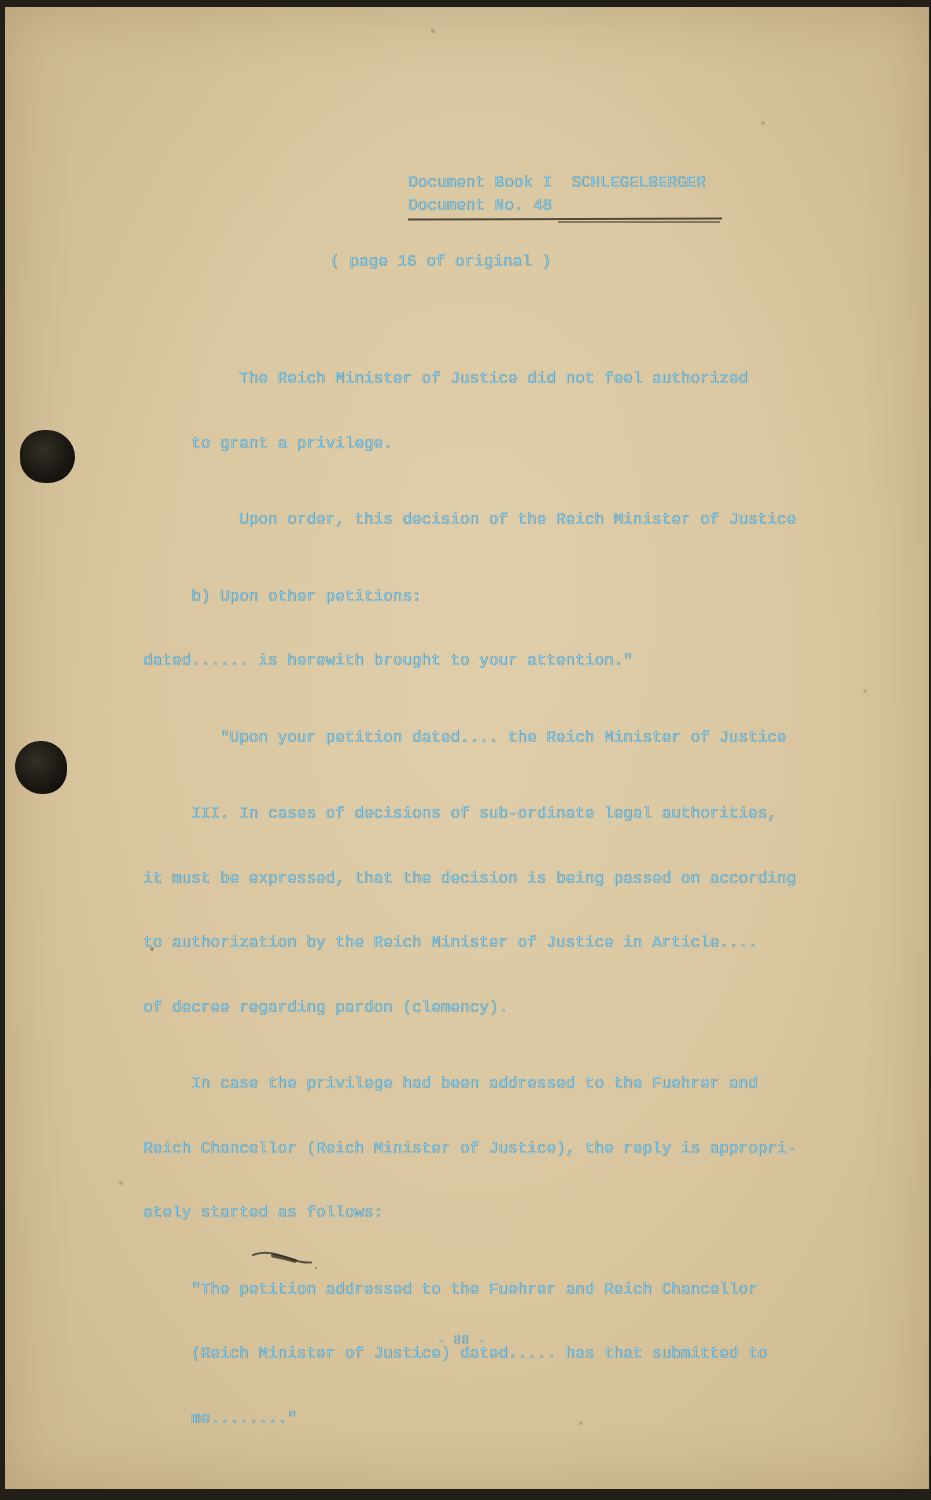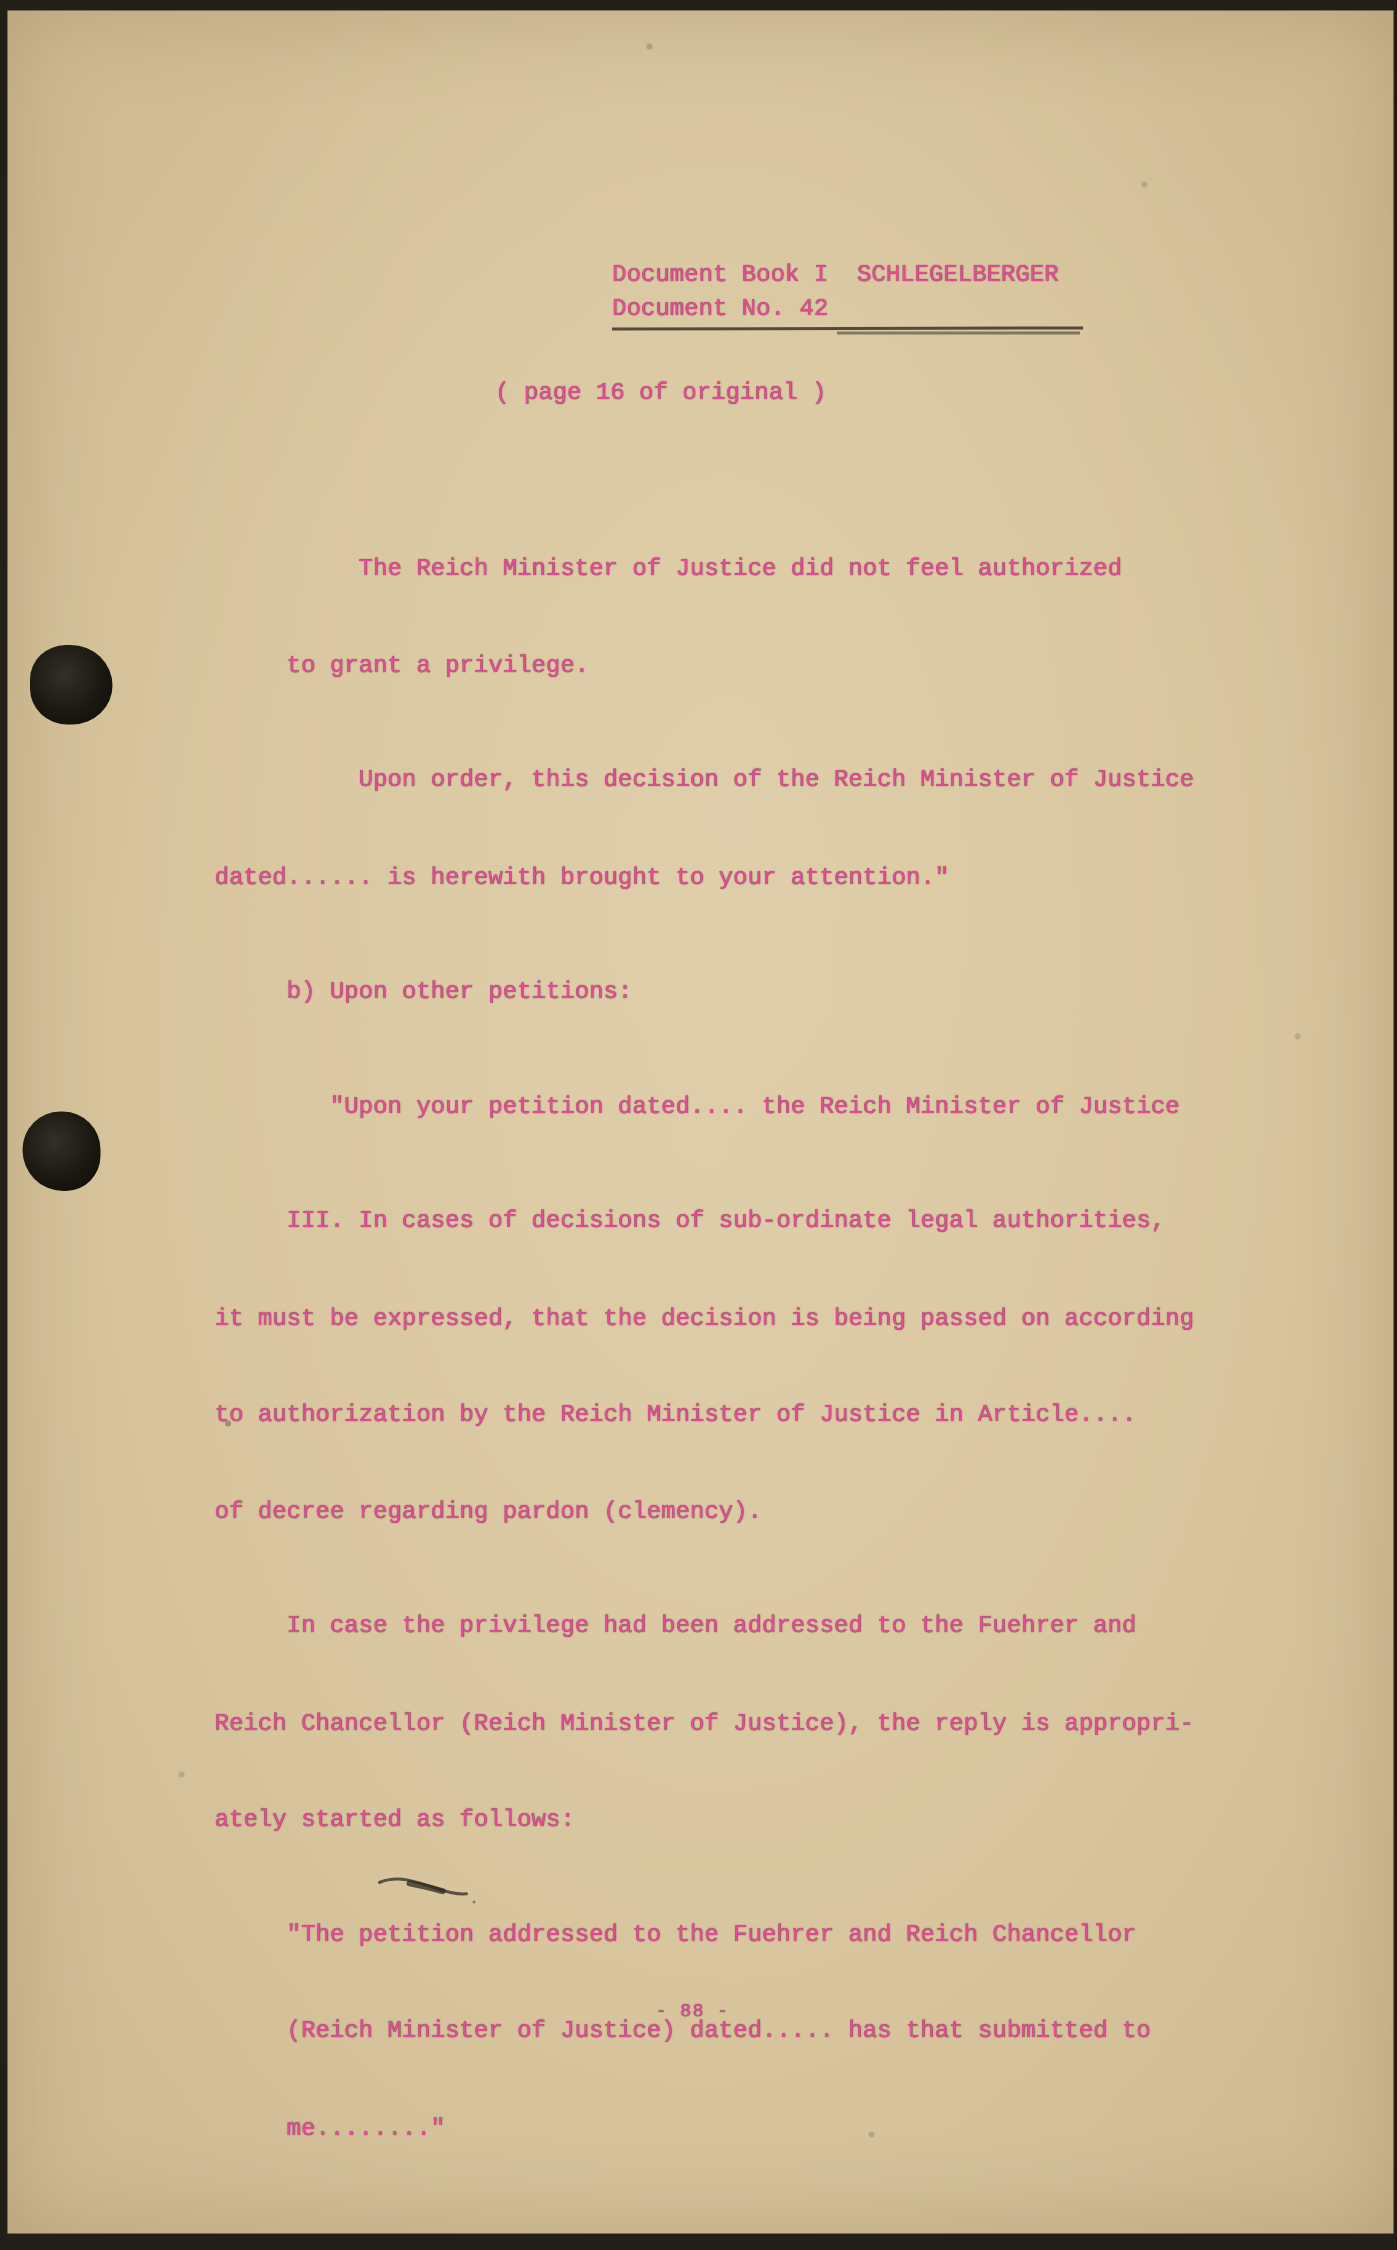--- a/index.html
+++ b/index.html
@@ -12,21 +12,21 @@
   }
   .paper{
     position:absolute;
     left:5px;top:7px;right:2px;bottom:11px;
     background:
       radial-gradient(ellipse at 52% 38%, rgba(228,212,178,.55) 0%, rgba(228,212,178,0) 60%),
       radial-gradient(ellipse at 50% 50%, #dbc8a3 0%, #d8c59e 55%, #cdb890 100%);
     box-shadow:inset 0 0 60px rgba(120,95,60,.25);
   }
   .ink{
-    color:#ec4899;
+    color:#7dd3fc;
     text-shadow:0 0 .6px rgba(62,57,47,.85), .4px .3px .8px rgba(62,57,47,.45);
   }
   .header{
     position:absolute;left:408px;top:172px;
     font-size:16px;line-height:23px;white-space:pre;
   }
   .underline{
     position:absolute;left:408px;top:218px;width:314px;height:3px;
   }
   .underline .u1{position:absolute;left:0;top:0;width:314px;height:2px;
@@ -66,34 +66,34 @@
   }
 </style>
 </head>
 <body>
 
 <div class="stage">
   <div class="paper"></div>
 
   <div class="specks"></div>
 
-  <div class="header ink"><div>Document Book I  SCHLEGELBERGER</div><div>Document No. 42</div></div>
+  <div class="header ink"><div>Document Book I  SCHLEGELBERGER</div><div>Document No. 48</div></div>
   <div class="underline">
     <div class="u1"></div>
     <div class="u2"></div>
   </div>
 
   <div class="page-note ink">( page 16 of original )</div>
 
   <div class="body-text ink">
     <div class="line">          The Reich Minister of Justice did not feel authorized</div>
     <div class="line">     to grant a privilege.</div>
     <div class="line g16">          Upon order, this decision of the Reich Minister of Justice</div>
+    <div class="line g16">     b) Upon other petitions:</div>
     <div class="line">dated...... is herewith brought to your attention."</div>
-    <div class="line g16">     b) Upon other petitions:</div>
     <div class="line g16">        "Upon your petition dated.... the Reich Minister of Justice</div>
     <div class="line g16">     III. In cases of decisions of sub-ordinate legal authorities,</div>
     <div class="line">it must be expressed, that the decision is being passed on according</div>
     <div class="line">to authorization by the Reich Minister of Justice in Article....</div>
     <div class="line">of decree regarding pardon (clemency).</div>
     <div class="line g16">     In case the privilege had been addressed to the Fuehrer and</div>
     <div class="line">Reich Chancellor (Reich Minister of Justice), the reply is appropri-</div>
     <div class="line">ately started as follows:</div>
     <div class="line g16">     "The petition addressed to the Fuehrer and Reich Chancellor</div>
     <div class="line">     (Reich Minister of Justice) dated..... has that submitted to</div>

